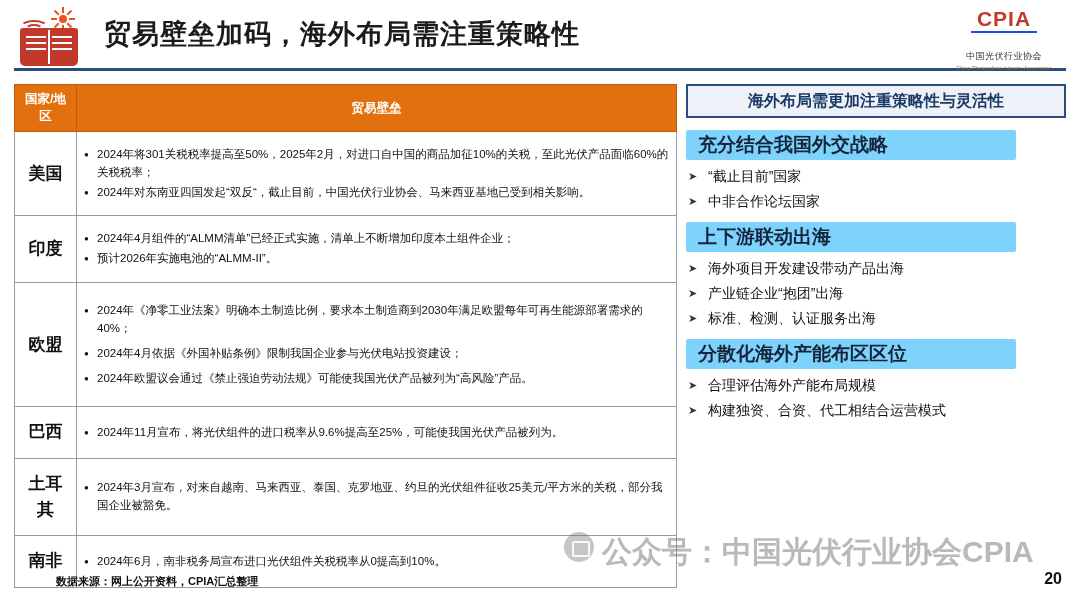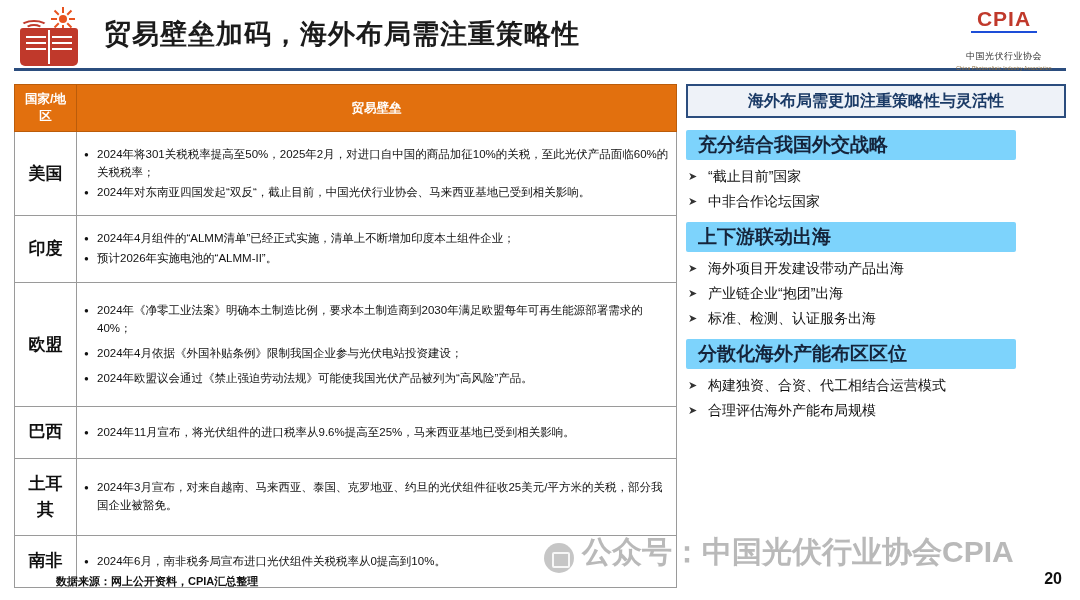--- a/index.html
+++ b/index.html
@@ -136,24 +136,24 @@
     position: relative; padding-left: 22px; font-size: 14px; color: #111;
     margin: 7px 0; line-height: 18px;
   }
   .arrow-list li:before {
     content: "\27A4"; position: absolute; left: 2px; top: 0; font-size: 11px;
     color: #333; line-height: 18px;
   }
 
   
   .watermark {
-    position: absolute; left: 544px; top: 532px;
+    position: absolute; left: 564px; top: 532px;
     font-size: 30px; color: rgba(120,120,120,0.52);
     font-weight: bold; white-space: nowrap;
-    display: flex; align-items: flex-end; gap: 8px;
+    display: flex; align-items: flex-start; gap: 8px;
   }
   .wm-logo {
     width: 30px; height: 30px; border-radius: 50%;
     background: rgba(120,120,120,0.42);
     display: inline-block; position: relative;
   }
   .wm-logo:before {
     content: ""; position: absolute; left: 8px; top: 9px; width: 14px; height: 12px;
     border: 2px solid rgba(255,255,255,0.85); border-radius: 2px;
   }
@@ -244,21 +244,21 @@
             <li>2024年4月依据《外国补贴条例》限制我国企业参与光伏电站投资建设；</li>
             <li>2024年欧盟议会通过《禁止强迫劳动法规》可能使我国光伏产品被列为“高风险”产品。</li>
           </ul>
         </td>
       </tr>
 
       <tr>
         <td class="country">巴西</td>
         <td>
           <ul class="bullet-list">
-            <li>2024年11月宣布，将光伏组件的进口税率从9.6%提高至25%，马来西亚基地已受到相关影响。</li>
+            <li>2024年11月宣布，将光伏组件的进口税率从9.6%提高至25%，可能使我国光伏产品被列为。</li>
           </ul>
         </td>
       </tr>
 
       <tr>
         <td class="country">土耳其</td>
         <td>
           <ul class="bullet-list">
             <li>2024年3月宣布，对来自越南、马来西亚、泰国、克罗地亚、约旦的光伏组件征收25美元/平方米的关税，部分我国企业被豁免。</li>
           </ul>
@@ -288,22 +288,22 @@
 
   <div class="section-head w2">上下游联动出海</div>
   <ul class="arrow-list">
     <li>海外项目开发建设带动产品出海</li>
     <li>产业链企业“抱团”出海</li>
     <li>标准、检测、认证服务出海</li>
   </ul>
 
   <div class="section-head w2">分散化海外产能布区区位</div>
   <ul class="arrow-list">
+    <li>合理评估海外产能布局规模</li>
     <li>构建独资、合资、代工相结合运营模式</li>
-    <li>合理评估海外产能布局规模</li>
   </ul>
 </div>
 
 <div class="source">数据来源：网上公开资料，CPIA汇总整理</div>
 <div class="page-num">20</div>
 
 <div class="watermark">
   <span class="wm-logo"></span>
   <span>公众号：中国光伏行业协会CPIA</span>
 </div>

